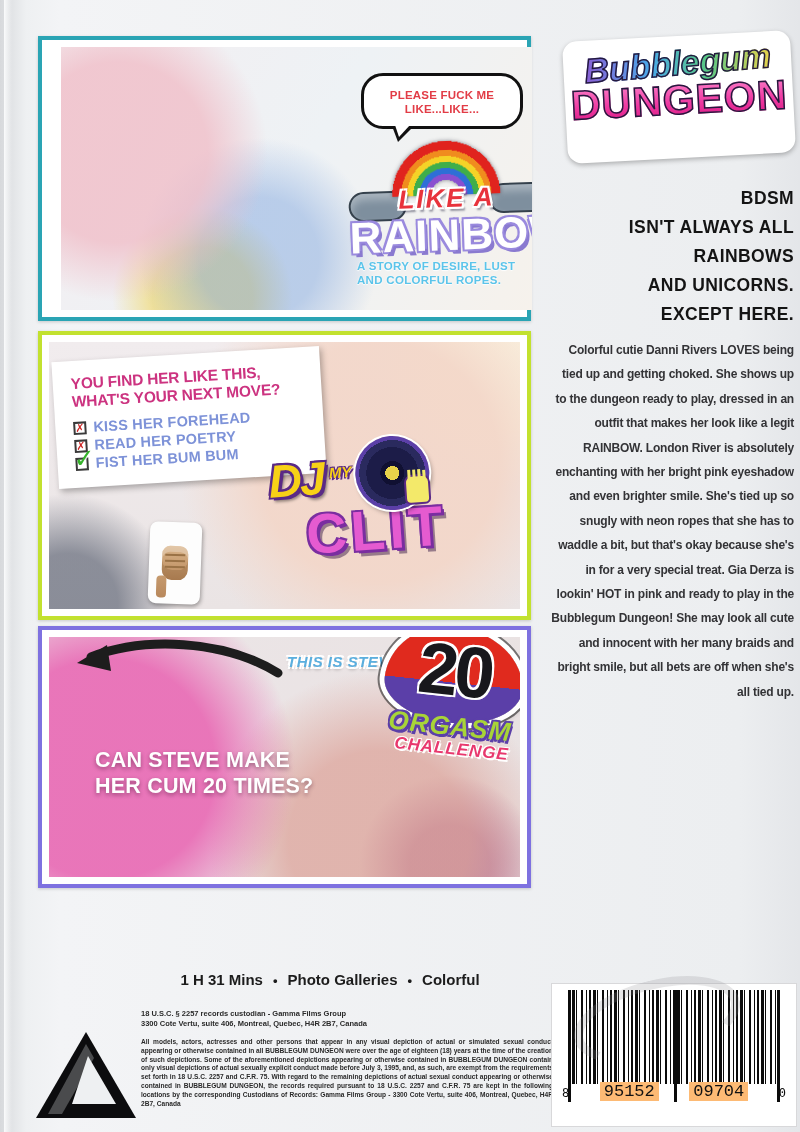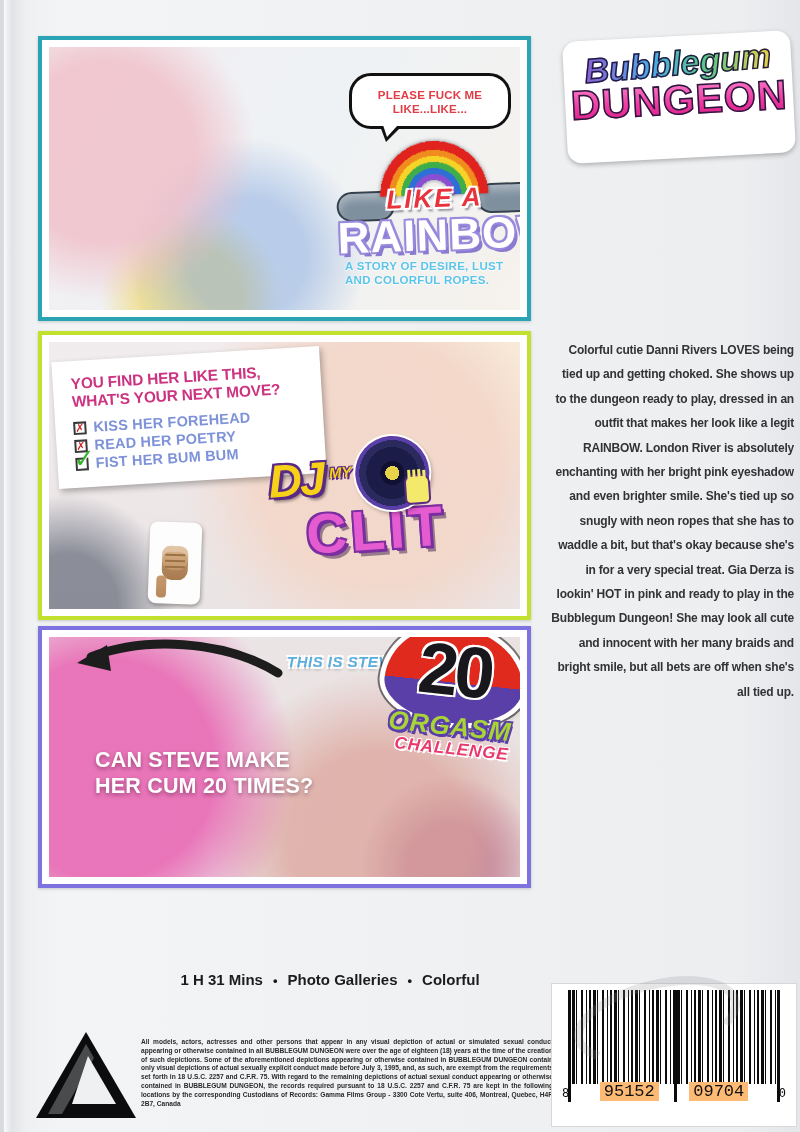--- a/index.html
+++ b/index.html
@@ -15,21 +15,21 @@
   
   .panel { position:absolute; left:38px; width:493px; background:#fff; padding:7px; box-shadow:0 1px 3px rgba(0,0,0,.18); }
   .panel1 { top:36px;  height:285px; border:4px solid #2aa4b4; }
   .panel2 { top:331px; height:289px; border:4px solid #c2e12f; }
   .panel3 { top:626px; height:262px; border:4px solid #7e71e0; }
   .photo { position:relative; width:100%; height:100%; overflow:hidden; }
   .photo1 { background:
       radial-gradient(circle at 12% 40%, rgba(240,190,200,.8) 0 90px, transparent 150px),
       radial-gradient(circle at 42% 80%, rgba(120,160,220,.45) 0 60px, transparent 120px),
       radial-gradient(circle at 30% 95%, rgba(240,220,130,.8) 0 50px, transparent 90px),
-      linear-gradient(120deg,#f3eef1,#eef2f5 50%,#f6f2ec); }
+      linear-gradient(120deg,#f3eef1,#eef2f5 50%,#f6f2ec); margin-left: 12px; }
   .photo2 { background:
       radial-gradient(circle at 70% 45%, rgba(243,214,200,.9) 0 120px, transparent 200px),
       radial-gradient(circle at 96% 10%, rgba(250,240,220,.9) 0 60px, transparent 120px),
       radial-gradient(circle at 4% 98%, rgba(60,70,90,.55) 0 50px, transparent 110px),
       linear-gradient(180deg,#f1ecee,#eae4e4); }
   .photo3 { background:
       radial-gradient(circle at 12% 55%, rgba(232,80,170,.75) 0 110px, transparent 190px),
       radial-gradient(circle at 70% 85%, rgba(220,160,150,.7) 0 90px, transparent 170px),
       radial-gradient(circle at 85% 95%, rgba(140,40,110,.5) 0 40px, transparent 90px),
       linear-gradient(100deg,#ece6e8,#e9e2e2); }
@@ -231,27 +231,38 @@
         <div>HER CUM 20 TIMES?</div>
       </div>
     </div>
   </section>
 
   <div class="logo-sticker">
     <div><span class="logo-line1">Bubblegum</span></div>
     <div><span class="logo-line2">DUNGEON</span></div>
   </div>
 
+  <div class="tagline">
+    <div>BDSM</div>
+    <div>ISN'T ALWAYS ALL</div>
+    <div>RAINBOWS</div>
+    <div>AND UNICORNS.</div>
+    <div>EXCEPT HERE.</div>
+  </div>
 
   <div class="description">Colorful cutie Danni Rivers LOVES being tied up and getting choked. She shows up to the dungeon ready to play, dressed in an outfit that makes her look like a legit RAINBOW. London River is absolutely enchanting with her bright pink eyeshadow and even brighter smile. She's tied up so snugly with neon ropes that she has to waddle a bit, but that's okay because she's in for a very special treat. Gia Derza is lookin' HOT in pink and ready to play in the Bubblegum Dungeon! She may look all cute and innocent with her many braids and bright smile, but all bets are off when she's all tied up.</div>
 
   <div class="runtime-line">
     <span class="seg">1 H 31 Mins</span><span class="seg">Photo Galleries</span><span class="seg">Colorful</span>
   </div>
 
+  <div class="legal-custodian">
+    <div>18 U.S.C. § 2257 records custodian - Gamma Films Group</div>
+    <div>3300 Cote Vertu, suite 406, Montreal, Quebec, H4R 2B7, Canada</div>
+  </div>
 
   <div class="legal-body">All models, actors, actresses and other persons that appear in any visual depiction of actual or simulated sexual conduct appearing or otherwise contained in all BUBBLEGUM DUNGEON were over the age of eighteen (18) years at the time of the creation of such depictions. Some of the aforementioned depictions appearing or otherwise contained in BUBBLEGUM DUNGEON contain only visual depictions of actual sexually explicit conduct made before July 3, 1995, and, as such, are exempt from the requirements set forth in 18 U.S.C. 2257 and C.F.R. 75. With regard to the remaining depictions of actual sexual conduct appearing or otherwise contained in BUBBLEGUM DUNGEON, the records required pursuant to 18 U.S.C. 2257 and C.F.R. 75 are kept in the following locations by the corresponding Custodians of Records: Gamma Films Group - 3300 Cote Vertu, suite 406, Montreal, Quebec, H4R 2B7, Canada</div>
 
   <svg class="triangle-logo" width="100" height="86" viewBox="0 0 100 86">
     <path d="M50 0 L100 86 L0 86 Z" fill="#0c0c0e"></path>
     <path d="M52 24 L80 72 L36 72 Z" fill="#eef0f2"></path>
     <path d="M50 12 L58 26 L26 82 L12 82 Z" fill="#eef0f2" opacity="0.28"></path>
   </svg>
 
   <div class="barcode">

